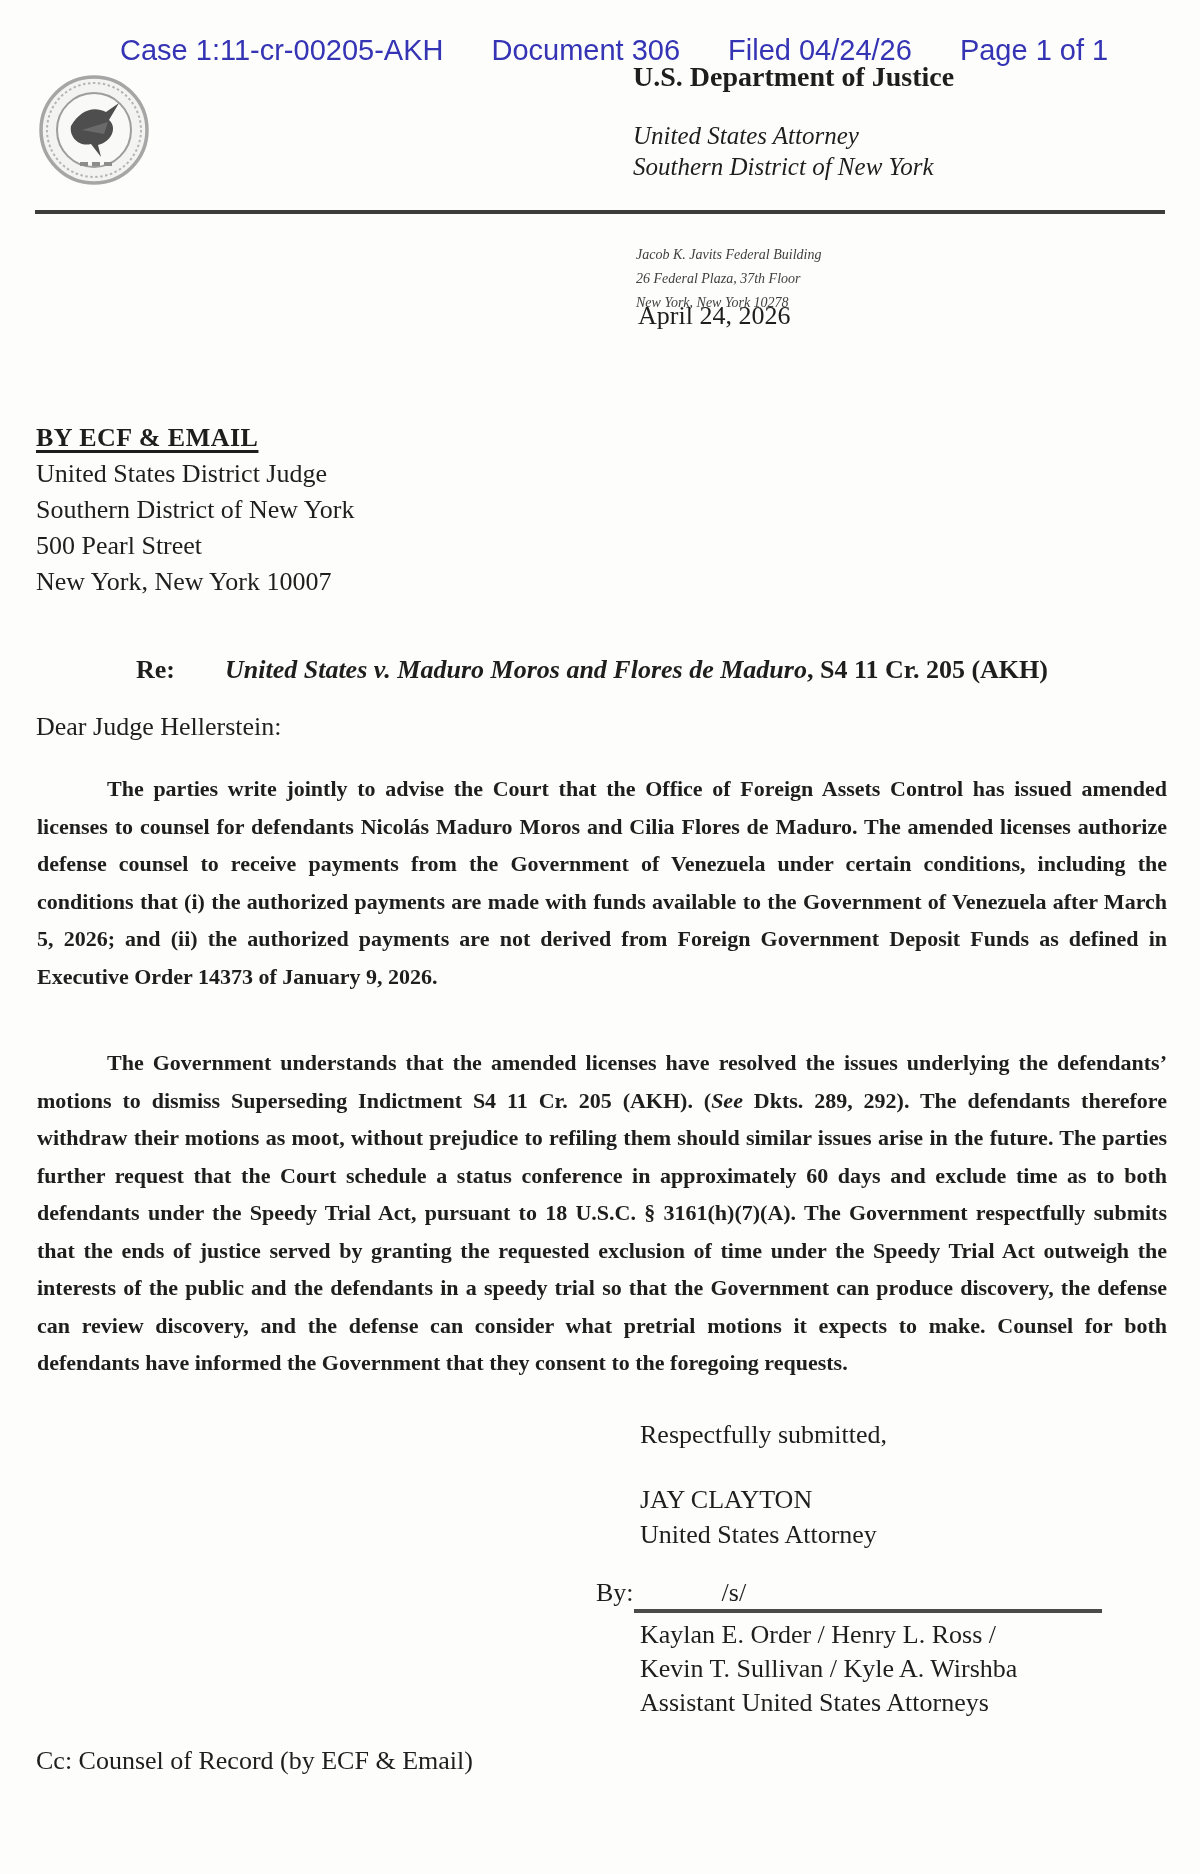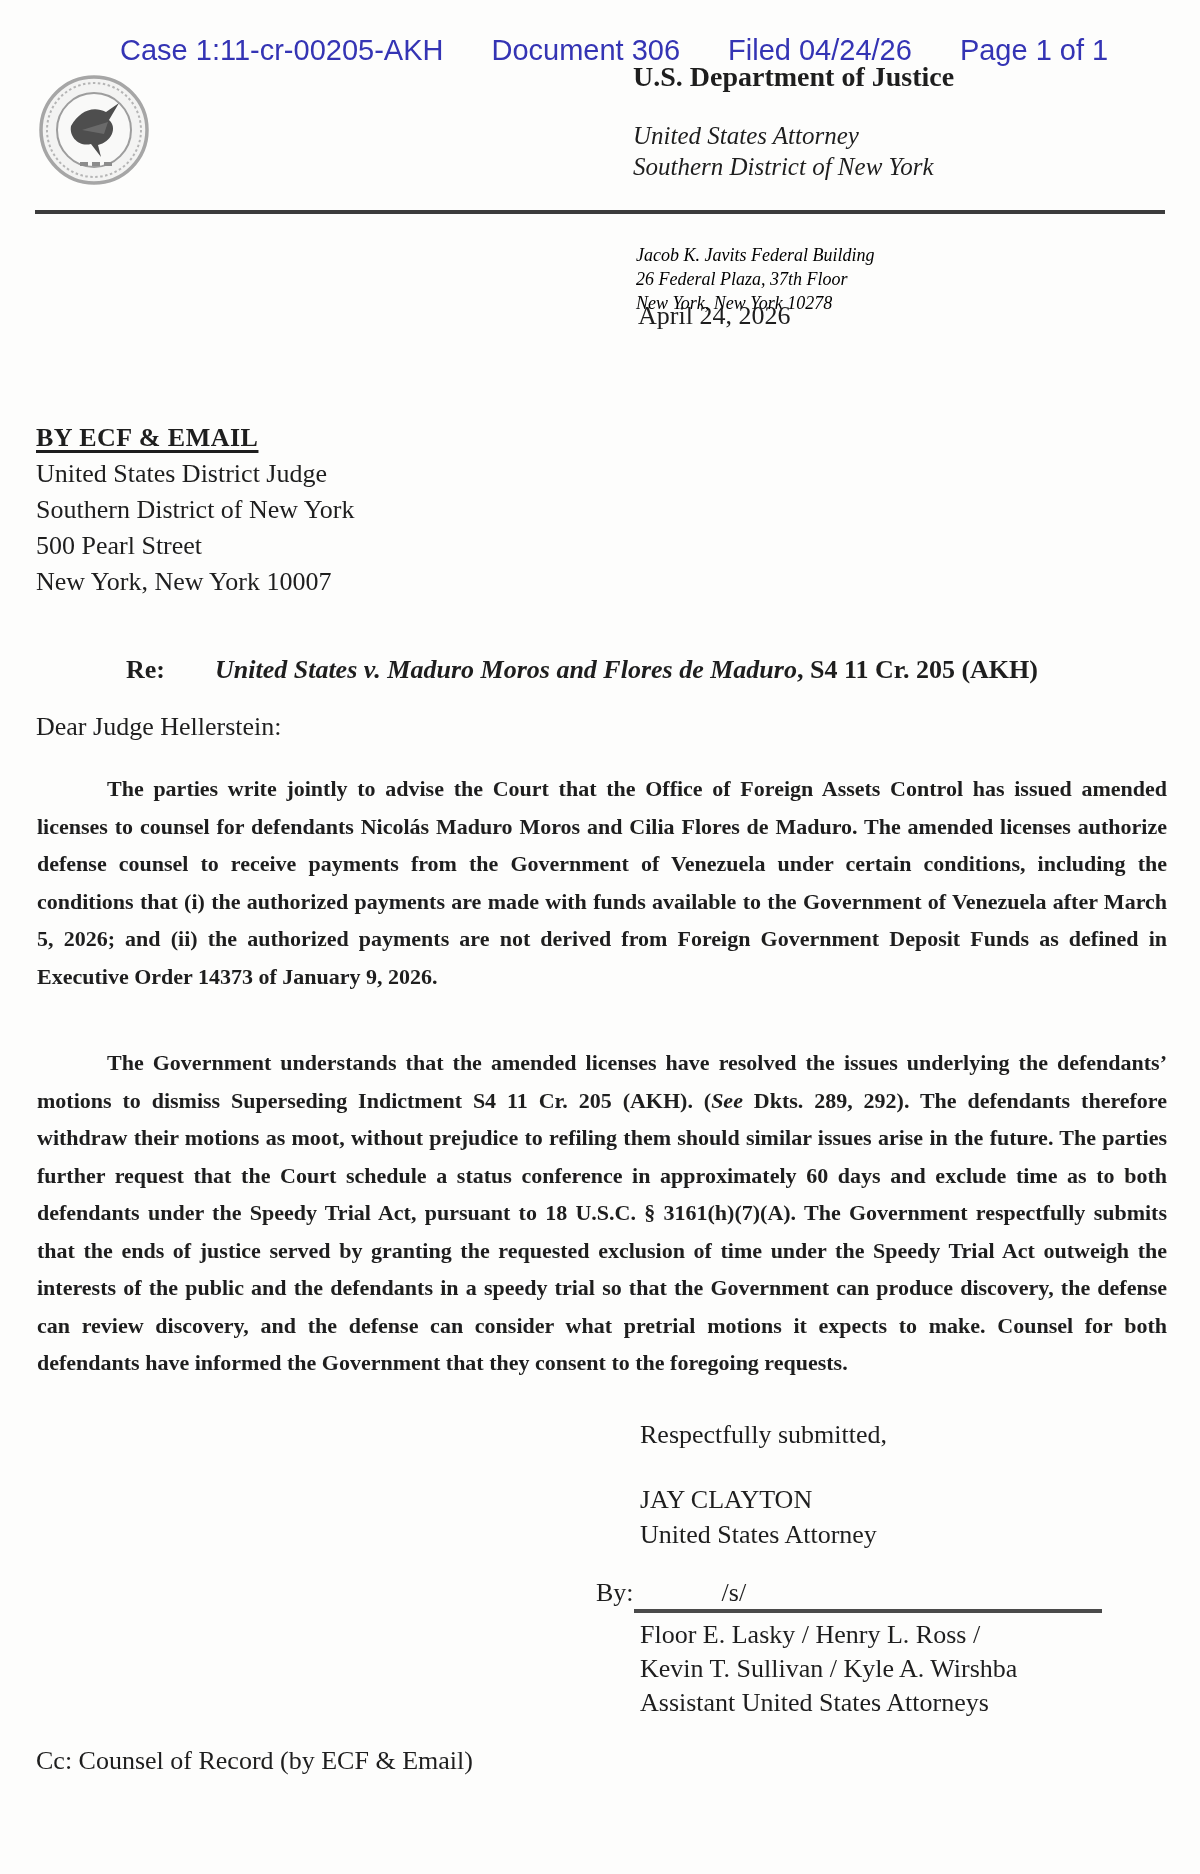--- a/index.html
+++ b/index.html
@@ -28,27 +28,27 @@
     justify-content: space-between;
   }
   
   .seal { position: absolute; top: 74px; left: 38px; width: 112px; height: 112px; }
   
   .letterhead { position: absolute; top: 60px; left: 633px; }
   .agency { font-size: 28px; font-weight: 700; line-height: 34px; }
   .office { font-size: 25px; font-style: italic; line-height: 31px; }
   .office-block { margin-top: 26px; }
   .rule { position: absolute; top: 210px; left: 35px; width: 1130px; height: 4px; background: #3c3c3c; }
-  .javits { position: absolute; top: 243px; left: 636px; font-size: 18px; font-style: italic; line-height: 24px; color: #000000; }
+  .javits { position: absolute; top: 243px; left: 636px; font-size: 14px; font-style: italic; line-height: 24px; color: #404040; }
   .date-line { position: absolute; top: 301px; left: 638px; font-size: 26px; }
   
   .left-block { position: absolute; top: 420px; left: 36px; font-size: 26px; line-height: 36px; }
   .delivery { font-weight: 700; text-decoration: underline; text-decoration-thickness: 3px; text-underline-offset: 4px; letter-spacing: 0.5px; }
   
-  .re-line { position: absolute; top: 655px; left: 126px; font-size: 26px; font-weight: 700; white-space: nowrap; }
+  .re-line { position: absolute; top: 655px; left: 136px; font-size: 26px; font-weight: 700; white-space: nowrap; }
   .re-case { font-style: italic; margin-left: 50px; }
   .salutation { position: absolute; top: 712px; left: 36px; font-size: 26px; }
   
   .para {
     position: absolute;
     left: 37px;
     width: 1130px;
     font-size: 22px;
     line-height: 37.5px;
     text-align: justify;
@@ -141,20 +141,20 @@
     <div>JAY CLAYTON</div>
     <div>United States Attorney</div>
   </div>
 
   <div class="by-row">
     <span>By:</span>
       <span class="sig-line">/s/</span>
   </div>
 
   <div class="attorneys">
-    <div>Floor E. Lasky / Henry L. Ross /</div>
+    <div>Kaylan E. Order / Henry L. Ross /</div>
     <div>Kevin T. Sullivan / Kyle A. Wirshba</div>
     <div>Assistant United States Attorneys</div>
   </div>
 
   <div class="cc-line">Cc: Counsel of Record (by ECF &amp; Email)</div>
 
 </div>
 
 </body></html>

